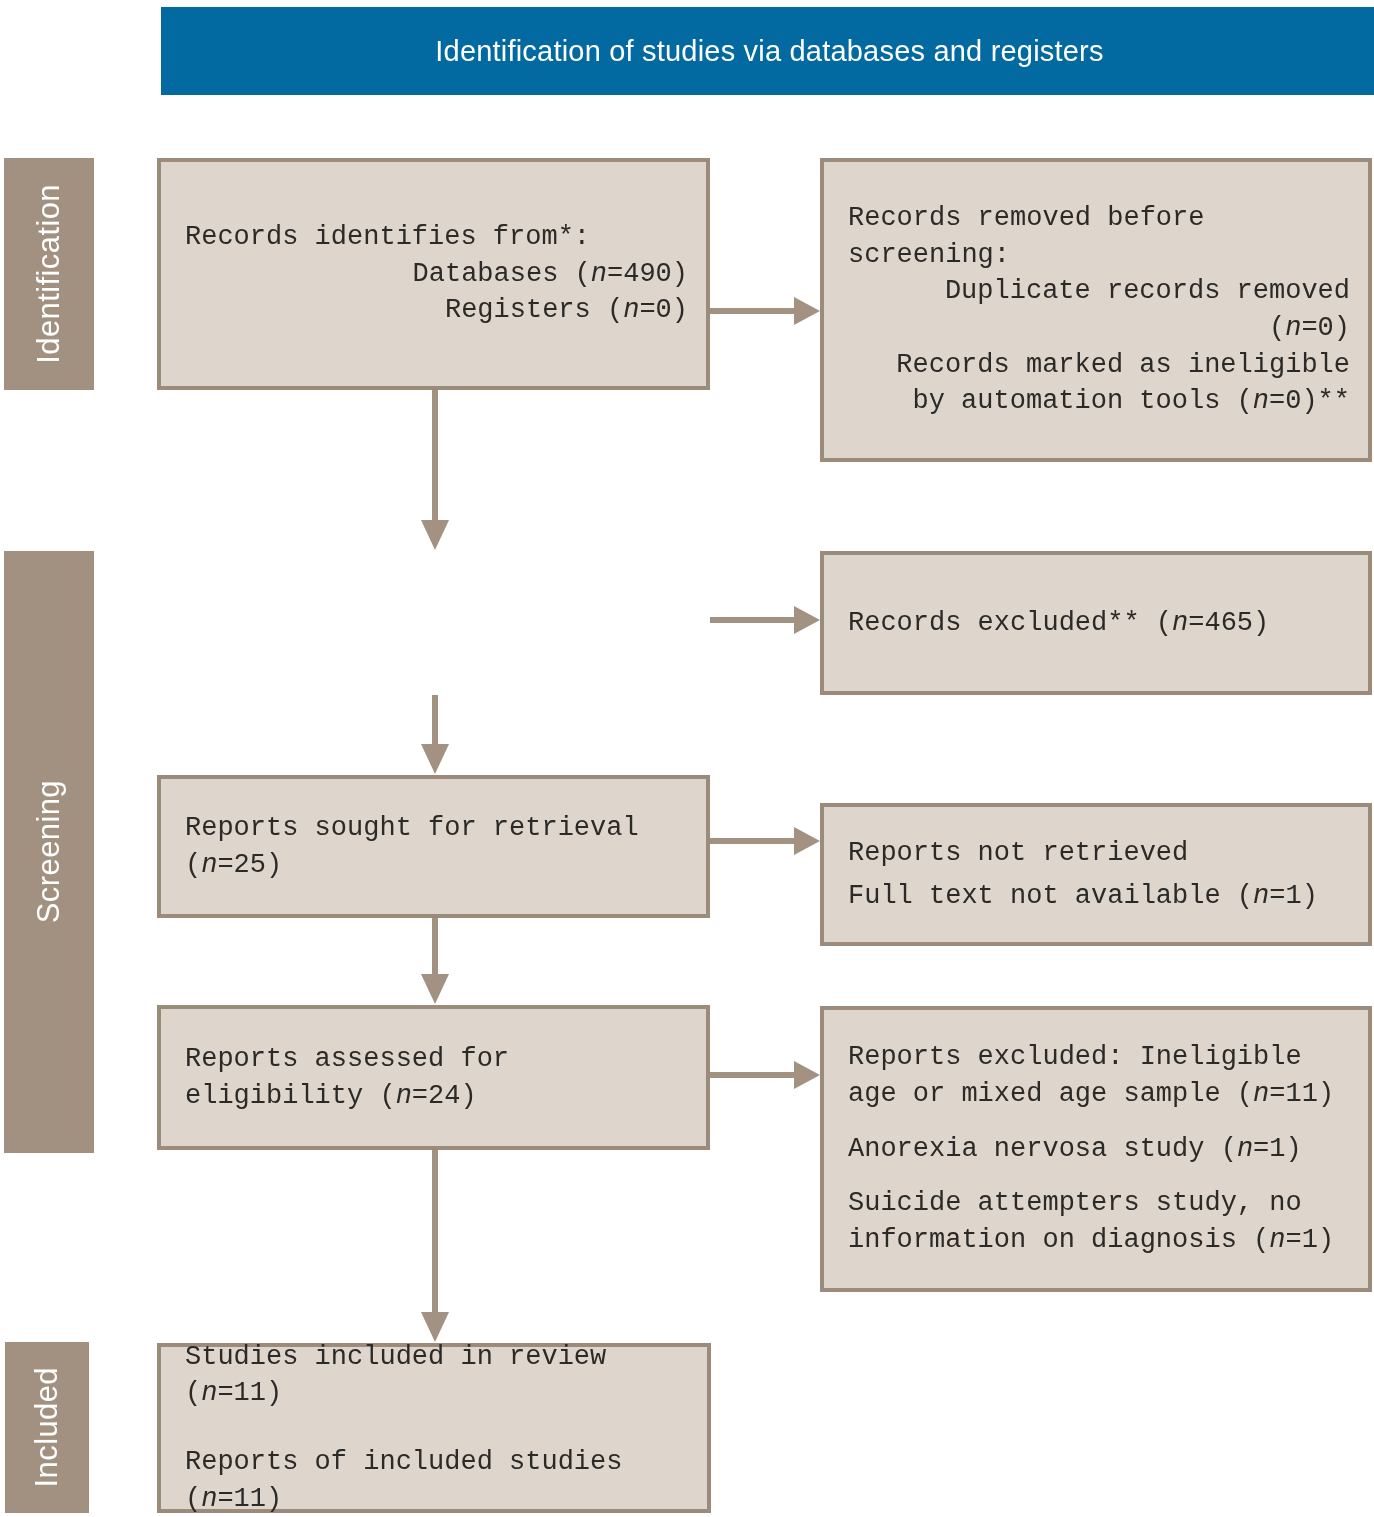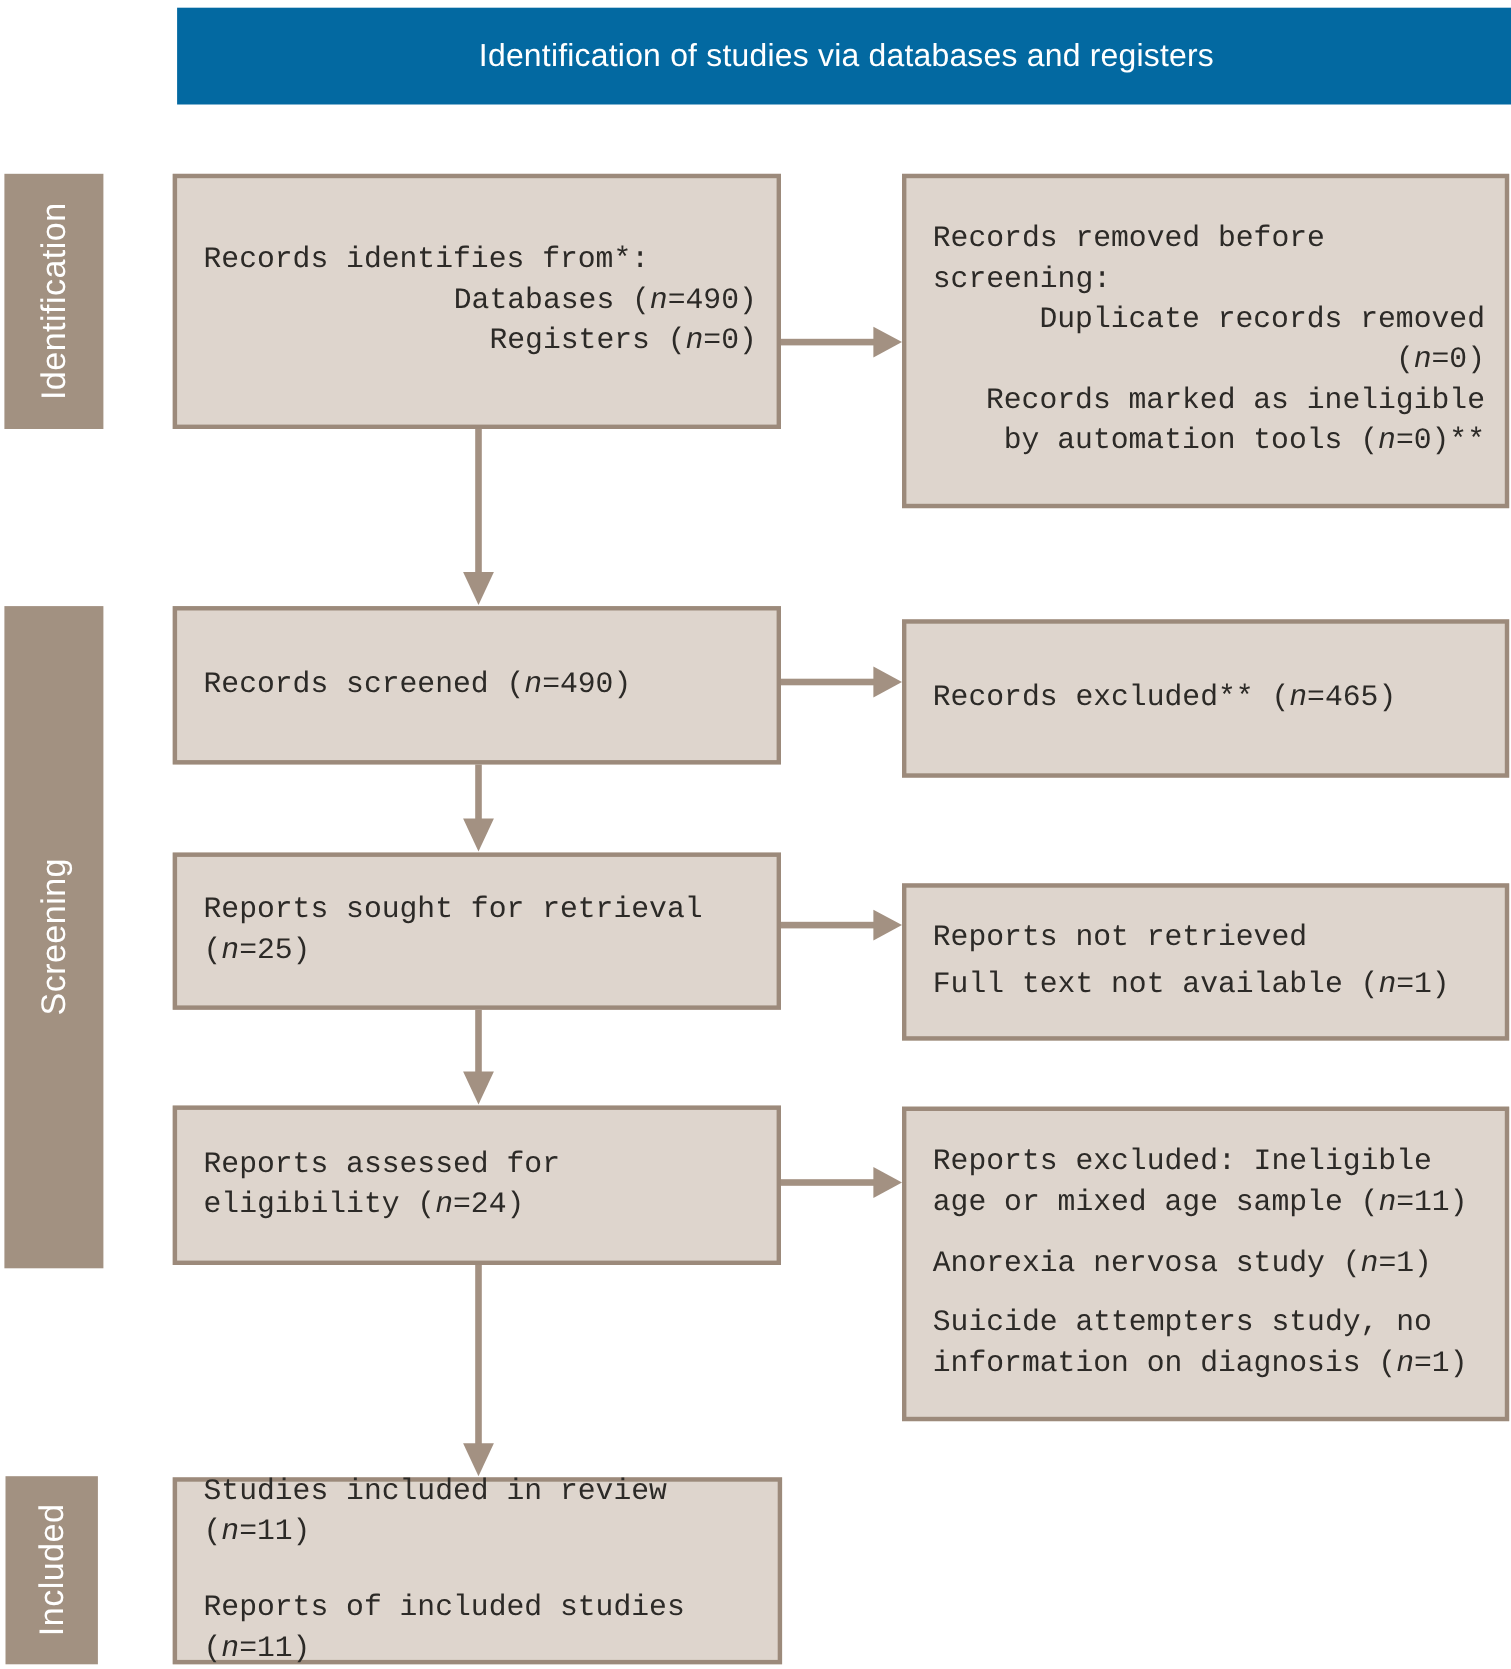--- a/index.html
+++ b/index.html
@@ -44,21 +44,21 @@
   .box .line{margin:0;font-family:Liberation Mono, monospace;}
   .box.para .line + .line{text-align:right;}
   .box.tight .line + .line{margin-top:6px;}
   .box.tight-wide .line + .line{margin-top:32px;}
   .box.para-mid .line + .line{margin-top:18px;}
   .box i{font-style:italic;}
 
   .b-l1{left:157px;top:158px;width:553px;height:232px;}
   .b-r1{left:820px;top:158px;width:552px;height:304px;}
   .b-l2{left:157px;top:551px;width:553px;height:144px;}
-  .b-r2{left:820px;top:551px;width:552px;height:144px;margin-top:12px;}
+  .b-r2{left:820px;top:551px;width:552px;height:144px;}
   .b-l3{left:157px;top:775px;width:553px;height:143px;}
   .b-r3{left:820px;top:775px;width:552px;height:143px;margin-top:28px;}
   .b-l4{left:157px;top:1005px;width:553px;height:145px;}
   .b-r4{left:820px;top:1006px;width:552px;height:286px;}
   .b-l5{left:157px;top:1343px;width:554px;height:170px;}
 
   
   .harrow{position:absolute;height:32px;}
   .harrow .shaft{position:absolute;left:0;top:13px;height:6px;width:calc(100% - 24px);background:#a39182;}
   .harrow .head{position:absolute;right:0;top:2px;width:0;height:0;
@@ -100,23 +100,20 @@
     <div class="line fmt">Records identifies from*:</div>
     <div class="line fmt">Databases (<i>n</i>=490)</div>
     <div class="line fmt">Registers (<i>n</i>=0)</div>
   </div>
   <div class="box para b-r1">
     <div class="line fmt">Records removed before screening:</div>
     <div class="line fmt">Duplicate records removed (<i>n</i>=0)</div>
     <div class="line fmt">Records marked as ineligible by automation tools (<i>n</i>=0)**</div>
   </div>
 
-  <div class="box b-l2">
-    <div class="line fmt">Records screened (<i>n</i>=490)</div>
-  </div>
   <div class="box b-r2">
     <div class="line fmt">Records excluded** (<i>n</i>=465)</div>
   </div>
 
   <div class="box b-l3">
     <div class="line fmt">Reports sought for retrieval (<i>n</i>=25)</div>
   </div>
   <div class="box tight b-r3">
     <div class="line fmt">Reports not retrieved</div>
     <div class="line fmt">Full text not available (<i>n</i>=1)</div>

